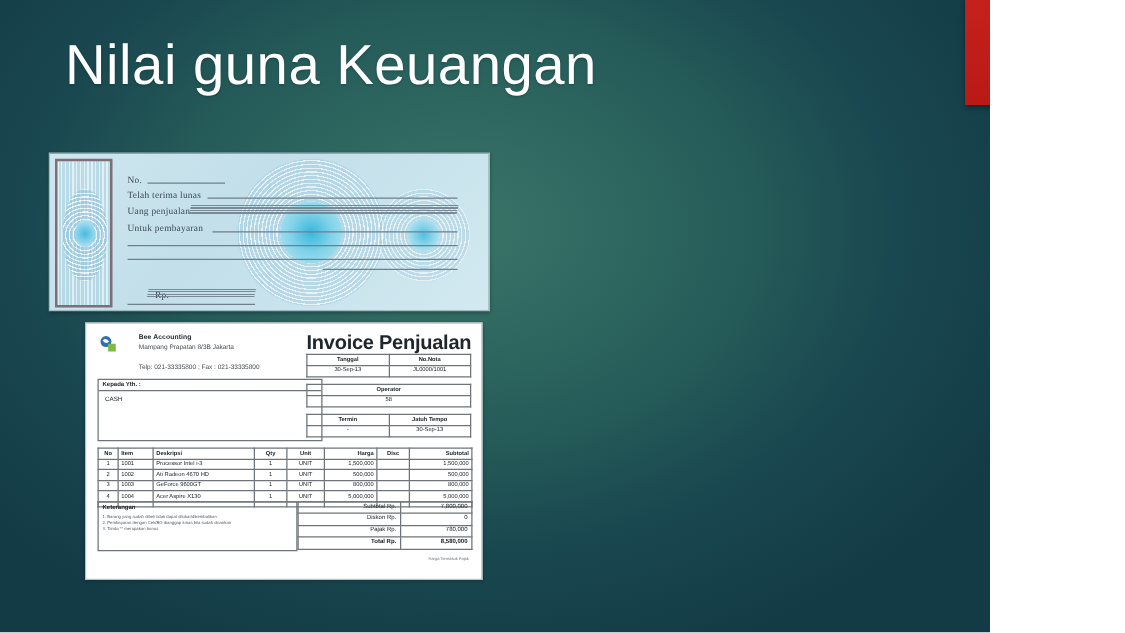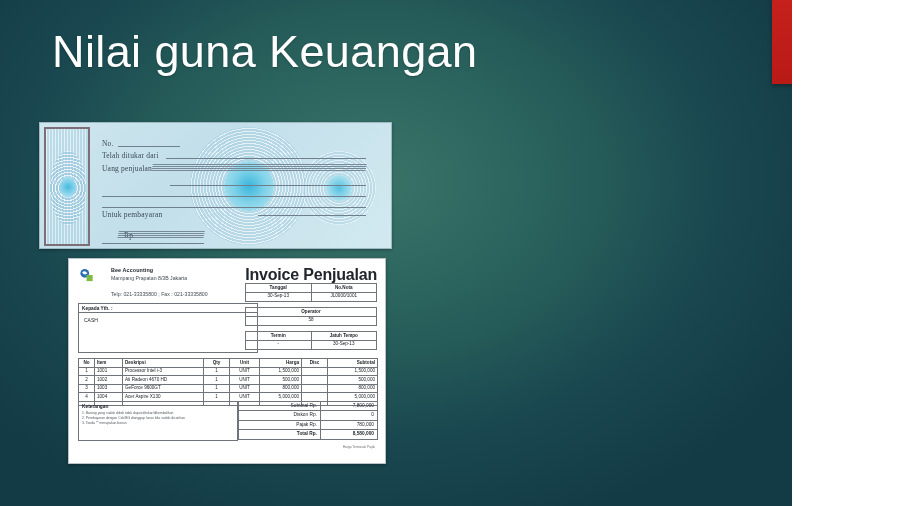--- a/index.html
+++ b/index.html
@@ -266,27 +266,27 @@
     <div class="guilloche" id="g-center"></div>
     <div class="guilloche" id="g-right"></div>
 
     <div id="kwitansi-stub">
       <div id="stub-rosette"></div>
     </div>
 
     <span class="kw-label" style="left:62px; top:16px;">No.</span>
     <div class="kw-rule" style="left:78px; top:23px; width:62px;"></div>
 
-    <span class="kw-label" style="left:62px; top:28px;">Telah ditukar dari</span>
+    <span class="kw-label" style="left:62px; top:28px;">Telah terima lunas</span>
     <div class="kw-rule" style="left:126px; top:35px; width:200px;"></div>
 
     <span class="kw-label" style="left:62px; top:41px;">Uang penjualan</span>
     <div class="kw-band" style="left:112px; top:41px; width:214px;"></div>
 
-    <span class="kw-label" style="left:62px; top:55px;margin-top:32px;">Untuk pembayaran</span>
+    <span class="kw-label" style="left:62px; top:55px;">Untuk pembayaran</span>
     <div class="kw-rule" style="left:130px; top:62px; width:196px;"></div>
     <div class="kw-rule" style="left:62px; top:73px; width:264px;"></div>
     <div class="kw-rule" style="left:62px; top:84px; width:264px;"></div>
     <div class="kw-rule" style="left:218px; top:92px; width:108px;"></div>
 
     <span class="kw-label" style="left:62px; top:108px;padding-left:22px;">Rp.</span>
     <div class="kw-band" style="left:78px; top:108px; width:86px;"></div>
     <div class="kw-rule" style="left:62px; top:120px; width:102px;"></div>
   </div>
 

